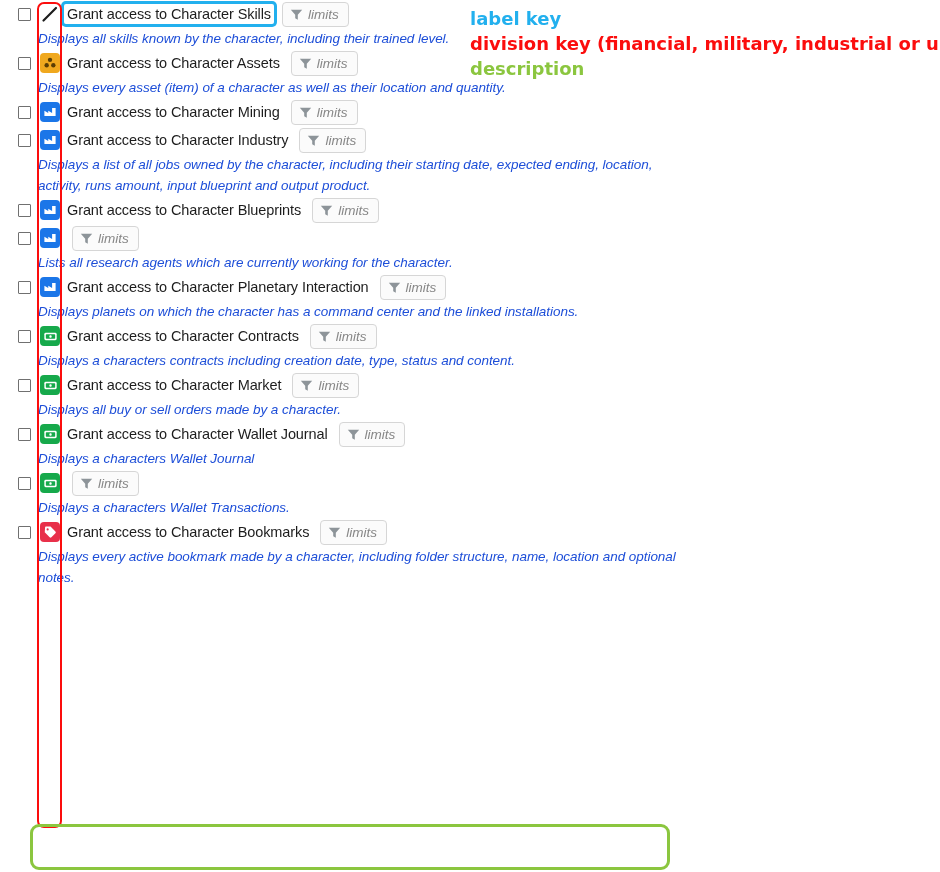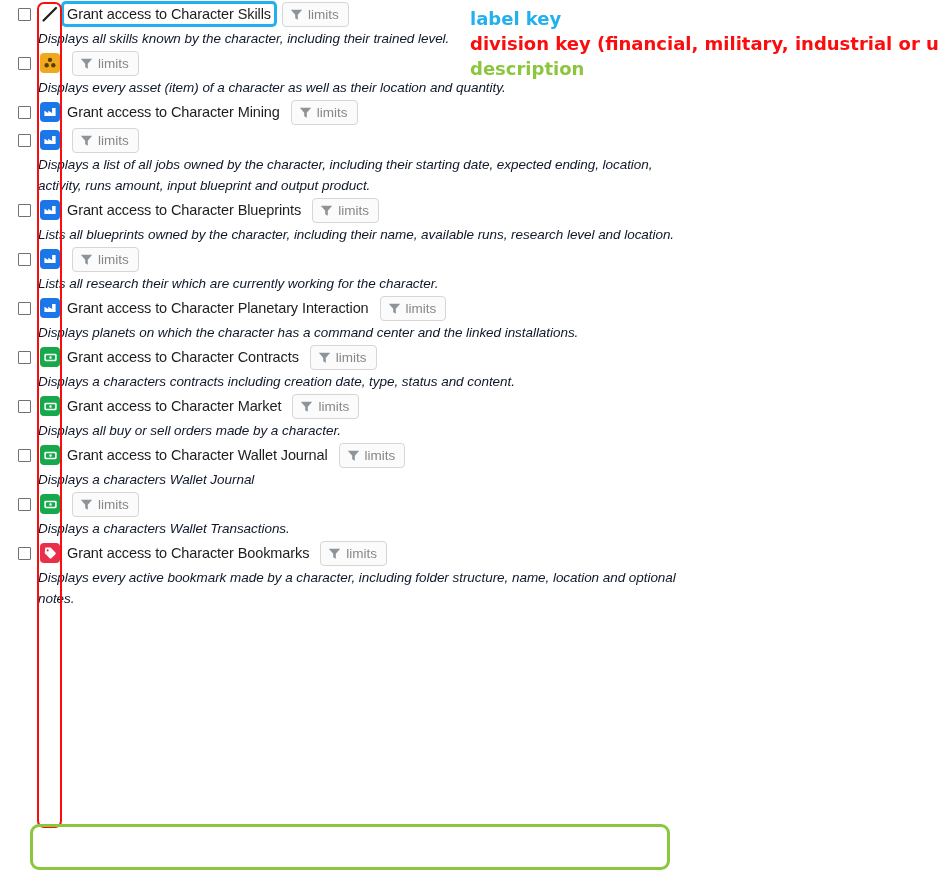--- a/index.html
+++ b/index.html
@@ -82,27 +82,28 @@
     gap: 5px;
     margin-left: 8px;
     padding: 4px 9px 4px 7px;
     border: 1px solid #d6d6d6;
     border-radius: 4px;
     background: #fbfbfb;
     font-size: 13.5px;
     color: #878787;
     white-space: nowrap;
     cursor: pointer;
+    font-style: italic;
   }
   .funnel { display: block; }
 
   .scope-desc {
     font-size: 13.5px;
     font-style: italic;
-    color: #0f172a;
+    color: #1d4ed8;
     line-height: 21px;
     padding-left: 38px;
     padding-right: 20px;
     max-width: 650px;
     letter-spacing: -0.05px;
   }
 
   
   .anno-label-hl {
     box-shadow: 0 0 0 3px #22b0ee;
@@ -181,20 +182,21 @@
     <div class="scope-row">
       <div class="row-head">
         <div class="chk"></div>
         <div class="division-icon div-asset">
           <svg class="glyph" width="14" height="14" viewBox="0 0 16 16">
             <circle cx="8" cy="4.4" r="2.5" fill="#5a3d04"></circle>
             <circle cx="4.2" cy="10.6" r="2.5" fill="#5a3d04"></circle>
             <circle cx="11.8" cy="10.6" r="2.5" fill="#5a3d04"></circle>
           </svg>
         </div>
+        <span class="scope-label">Grant access to Character Assets</span>
         <button class="limits-btn">
           <span>
             <svg class="funnel" width="13" height="13" viewBox="0 0 16 16">
               <path d="M1 2 H15 L9.6 8.2 V14.4 L6.4 12.6 V8.2 Z" fill="#8d9499"></path>
             </svg>
           </span>
           <span>limits</span>
         </button>
       </div>
       <div class="scope-desc">Displays every asset (item) of a character as well as their location and quantity.</div>
@@ -219,20 +221,21 @@
       </div>
     </div>
     <div class="scope-row">
       <div class="row-head">
         <div class="chk"></div>
         <div class="division-icon div-industrial">
           <svg class="glyph" width="14" height="14" viewBox="0 0 16 16">
             <path d="M1.6 12.6 V6.6 L6 9.2 V6.6 L10.4 9.2 V3.4 L14.4 3.4 V12.6 Z" fill="#ffffff"></path>
           </svg>
         </div>
+        <span class="scope-label">Grant access to Character Industry</span>
         <button class="limits-btn">
           <span>
             <svg class="funnel" width="13" height="13" viewBox="0 0 16 16">
               <path d="M1 2 H15 L9.6 8.2 V14.4 L6.4 12.6 V8.2 Z" fill="#8d9499"></path>
             </svg>
           </span>
           <span>limits</span>
         </button>
       </div>
       <div class="scope-desc">Displays a list of all jobs owned by the character, including their starting date, expected ending, location, activity, runs amount, input blueprint and output product.</div>
@@ -248,40 +251,39 @@
         <span class="scope-label">Grant access to Character Blueprints</span>
         <button class="limits-btn">
           <span>
             <svg class="funnel" width="13" height="13" viewBox="0 0 16 16">
               <path d="M1 2 H15 L9.6 8.2 V14.4 L6.4 12.6 V8.2 Z" fill="#8d9499"></path>
             </svg>
           </span>
           <span>limits</span>
         </button>
       </div>
-      <div class="scope-desc">Lists all blueprints owned by the character, including their name, available runs, research level and location.</div>
     </div>
     <div class="scope-row">
       <div class="row-head">
         <div class="chk"></div>
         <div class="division-icon div-industrial">
           <svg class="glyph" width="14" height="14" viewBox="0 0 16 16">
             <path d="M1.6 12.6 V6.6 L6 9.2 V6.6 L10.4 9.2 V3.4 L14.4 3.4 V12.6 Z" fill="#ffffff"></path>
           </svg>
         </div>
         <button class="limits-btn">
           <span>
             <svg class="funnel" width="13" height="13" viewBox="0 0 16 16">
               <path d="M1 2 H15 L9.6 8.2 V14.4 L6.4 12.6 V8.2 Z" fill="#8d9499"></path>
             </svg>
           </span>
           <span>limits</span>
         </button>
       </div>
-      <div class="scope-desc">Lists all research their which are currently working for the character.</div>
+      <div class="scope-desc">Lists all research agents which are currently working for the character.</div>
     </div>
     <div class="scope-row">
       <div class="row-head">
         <div class="chk"></div>
         <div class="division-icon div-industrial">
           <svg class="glyph" width="14" height="14" viewBox="0 0 16 16">
             <path d="M1.6 12.6 V6.6 L6 9.2 V6.6 L10.4 9.2 V3.4 L14.4 3.4 V12.6 Z" fill="#ffffff"></path>
           </svg>
         </div>
         <span class="scope-label">Grant access to Character Planetary Interaction</span>

